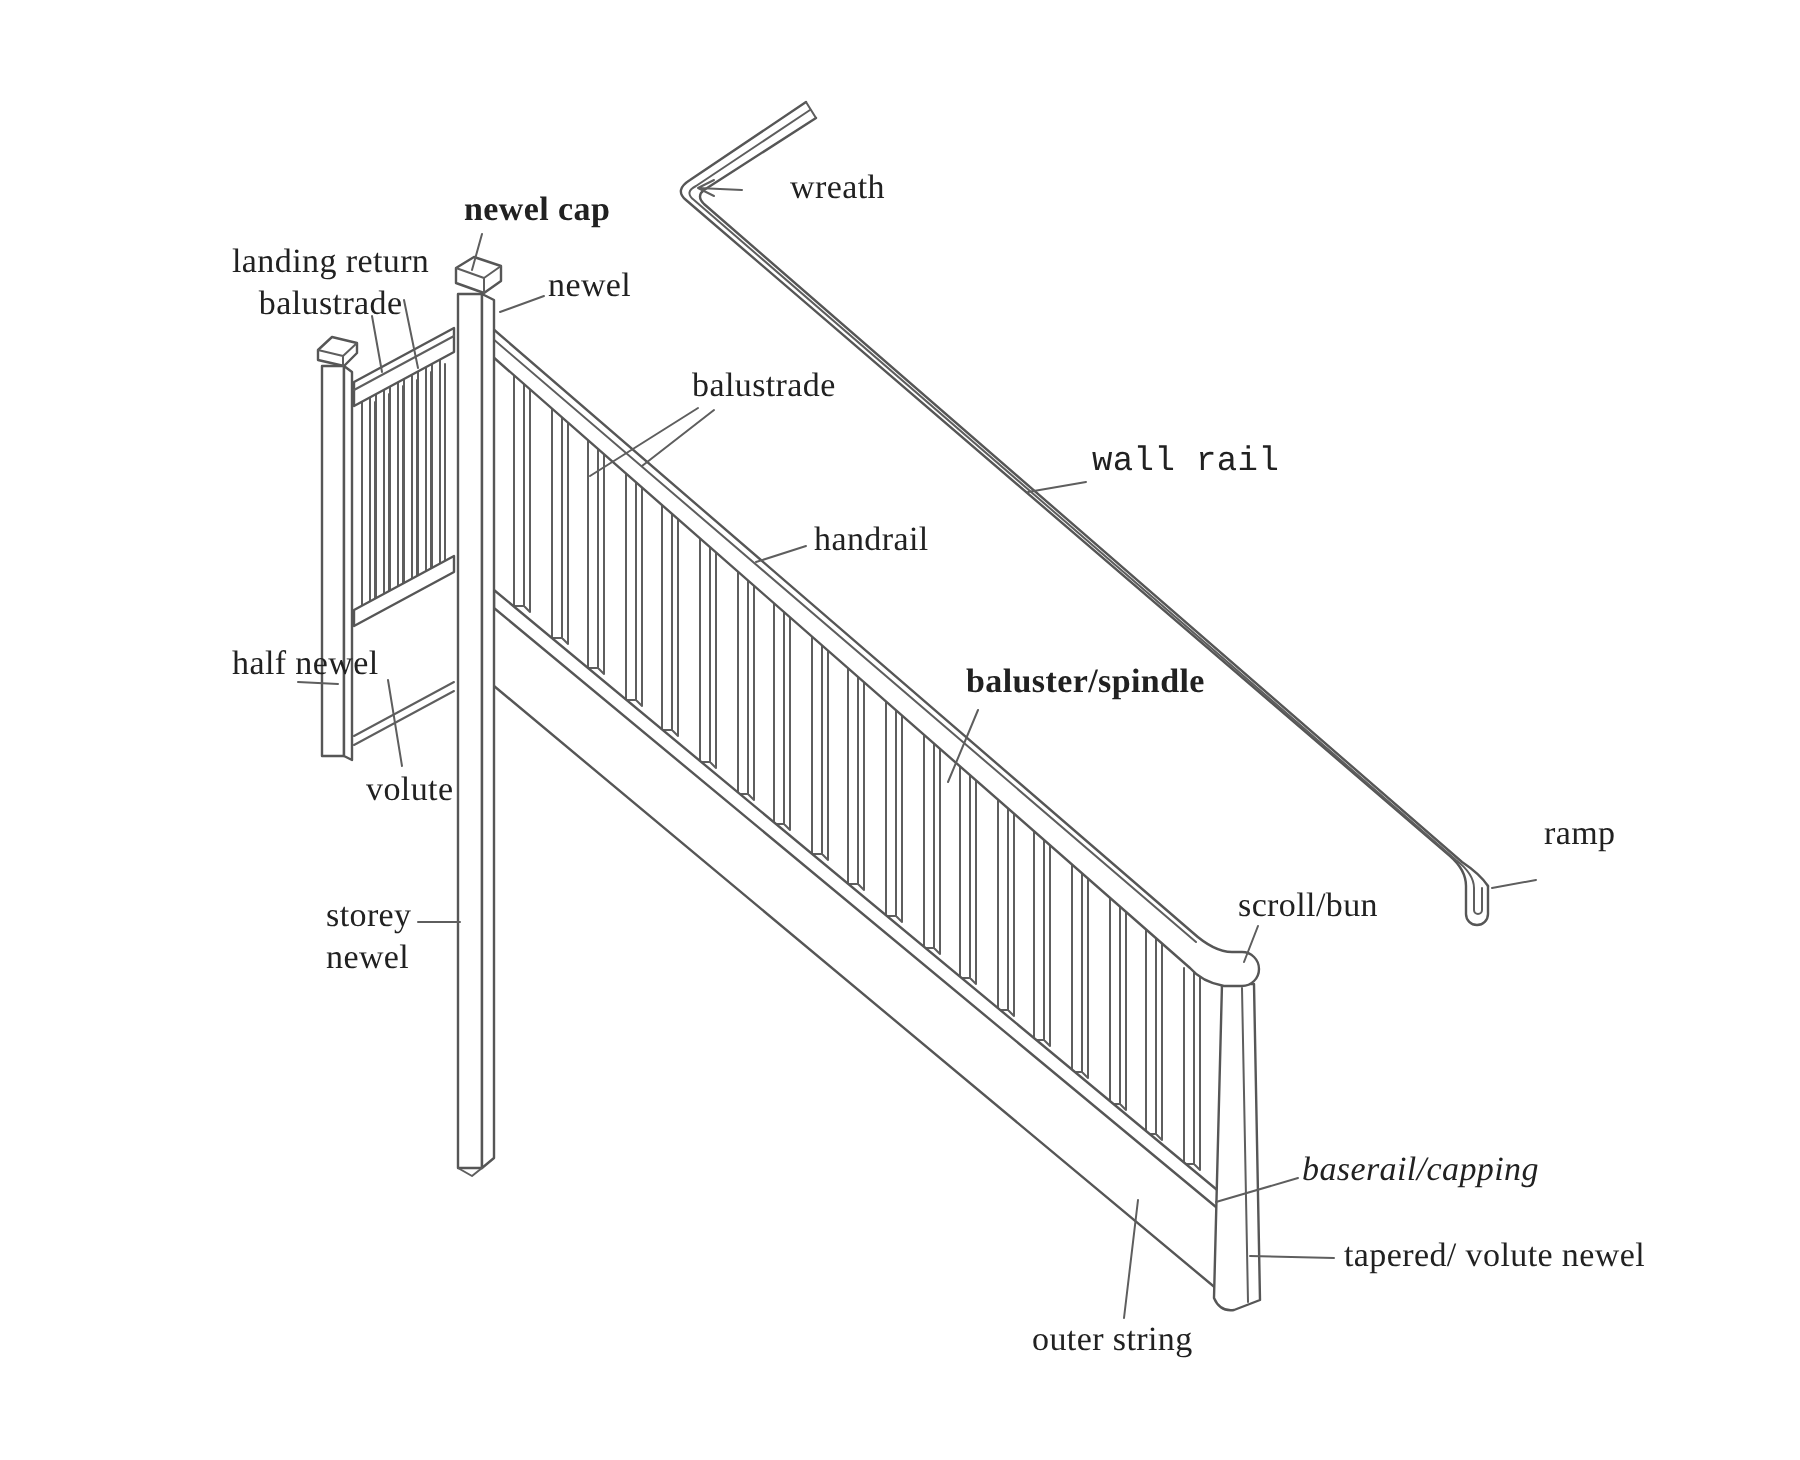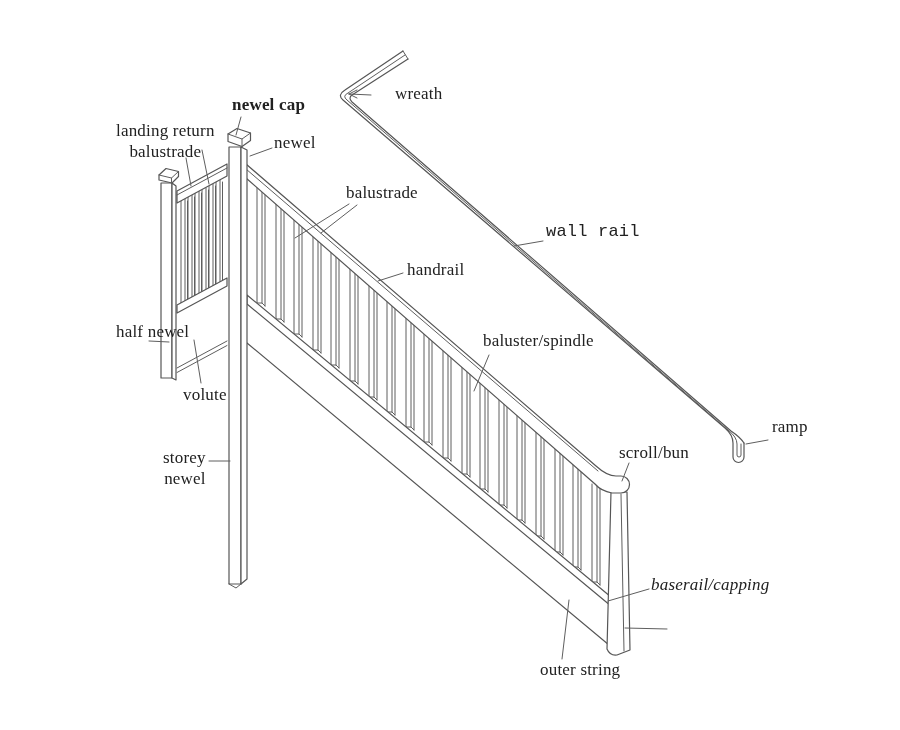--- a/index.html
+++ b/index.html
@@ -121,22 +121,23 @@
   </svg>
 
   <div class="lbl" style="left:375px;top:83px;margin-left:20px;">wreath</div>
   <div class="lbl" style="left:232px;top:94px;font-weight:bold;">newel cap</div>
   <div class="lbl" style="left:116px;top:120px;text-align:center;">landing return
 balustrade</div>
   <div class="lbl" style="left:274px;top:132px;">newel</div>
   <div class="lbl" style="left:346px;top:182px;">balustrade</div>
   <div class="lbl" style="left:546px;top:221px;font-family:Liberation Mono, monospace;">wall rail</div>
   <div class="lbl" style="left:407px;top:259px;text-align:center;">handrail</div>
-  <div class="lbl" style="left:483px;top:330px;">baluster/spindle</div>
+  <div class="lbl" style="left:483px;top:330px;font-weight:bold;">baluster/spindle</div>
   <div class="lbl" style="left:76px;top:321px;margin-left:40px;">half newel</div>
   <div class="lbl" style="left:183px;top:384px;">volute</div>
-  <div class="lbl" style="left:163px;top:447px;text-align:right;">storey
+  <div class="lbl" style="left:163px;top:447px;">storey
 newel</div>
   <div class="lbl" style="left:619px;top:442px;">scroll/bun</div>
-  <div class="lbl" style="left:772px;top:416px;text-align:right;">ramp</div>
+  <div class="lbl" style="left:772px;top:406px;text-align:right;">ramp</div>
   <div class="lbl" style="left:651px;top:574px;font-style:italic;">baserail/capping</div>
-  <div class="lbl" style="left:540px;top:659px;">outer string</div>
+  <div class="lbl" style="left:672px;top:617px;">tapered/ volute newel</div>
+  <div class="lbl" style="left:516px;top:659px;">outer string</div>
 </div>
 
 </body></html>

